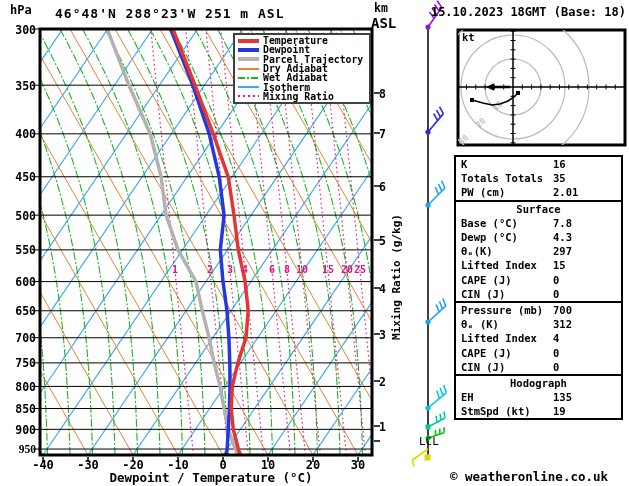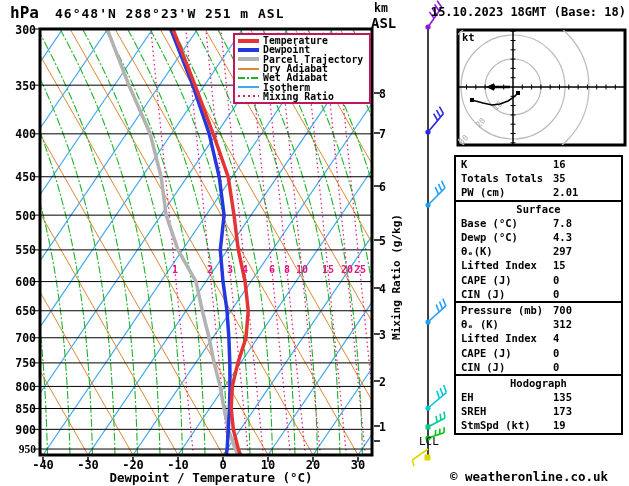--- a/index.html
+++ b/index.html
@@ -1,33 +1,33 @@
 <!DOCTYPE html>
 <html><head>
 <meta charset="utf-8">
 <style>
   html,body{margin:0;padding:0;background:#fff;}
   .stage{position:relative;width:629px;height:486px;background:#fff;overflow:hidden;
          font-family:"DejaVu Sans Mono",monospace;color:#000;}
   .abs{position:absolute;}
-  .hpa{left:10px;top:3px;font-size:16px;font-weight:bold;}
+  .hpa{left:10px;top:3px;font-size:12px;font-weight:bold;}
   .title{left:55px;top:6px;font-size:13px;font-weight:bold;letter-spacing:1px;}
   .km{left:374px;top:1px;font-size:11.5px;font-weight:bold;}
   .asl{left:371px;top:15px;font-size:14px;font-weight:bold;}
   .date{left:404px;top:5px;width:222px;text-align:right;font-size:12px;font-weight:bold;}
   .plabel{position:absolute;left:4px;width:32px;text-align:right;font-size:11.5px;font-weight:bold;}
   .xlabel{position:absolute;top:458px;width:40px;margin-left:-20px;text-align:center;font-size:12px;font-weight:bold;}
   .xtitle{left:96px;top:470px;width:230px;text-align:center;font-size:12.5px;font-weight:bold;}
   .kmlabel{position:absolute;left:379px;font-size:11.5px;font-weight:bold;}
   .lcl{left:381px;top:435px;font-size:11px;font-weight:normal;margin-left:38px;}
   .mixaxis{left:396px;top:277px;transform:translate(-50%,-50%) rotate(-90deg);white-space:nowrap;
            font-size:11px;font-weight:bold;}
   .mixval{position:absolute;top:264px;width:20px;margin-left:-10px;text-align:center;
           font-size:10px;font-weight:bold;color:#e0187e;}
-  .legend{left:233px;top:33px;width:138px;background:#fff;border:2px solid #be185d;padding:1px 0 1px 3px;box-sizing:border-box;}
+  .legend{left:233px;top:33px;width:138px;background:#fff;border:2px solid #404040;padding:1px 0 1px 3px;box-sizing:border-box;}
   .lrow{display:flex;align-items:center;height:9.3px;}
   .lswatch{width:21px;margin-right:4px;flex:0 0 21px;}
   .llabel{font-size:9.8px;font-weight:bold;white-space:nowrap;}
   .kt{left:462px;top:31px;font-size:10.5px;font-weight:bold;}
   .stats{left:454px;top:155px;width:169px;border:2px solid #000;background:#fff;box-sizing:border-box;}
   .sec{border-top:2px solid #000;}
   .sec:first-child{border-top:none;}
   .hrow{height:14.2px;line-height:14.2px;text-align:center;font-size:10.5px;font-weight:bold;}
   .trow{display:flex;height:14.2px;align-items:center;padding:0 5px;font-size:10.5px;font-weight:bold;}
   .tl{width:92px;flex:0 0 92px;white-space:nowrap;}
@@ -475,23 +475,19 @@
           <div class="tv">0</div>
         </div>
       </div>
       <div class="sec">
         <div class="hrow">Hodograph</div>
         <div class="trow">
           <div class="tl">EH</div>
           <div class="tv">135</div>
         </div>
         <div class="trow">
-          <div class="tl">SREH</div>
-          <div class="tv">173</div>
-        </div>
-        <div class="trow">
           <div class="tl">StmSpd (kt)</div>
           <div class="tv">19</div>
         </div>
       </div>
     </div>
   <div class="abs copy">© weatheronline.co.uk</div>
 </div>
 
 </body></html>

